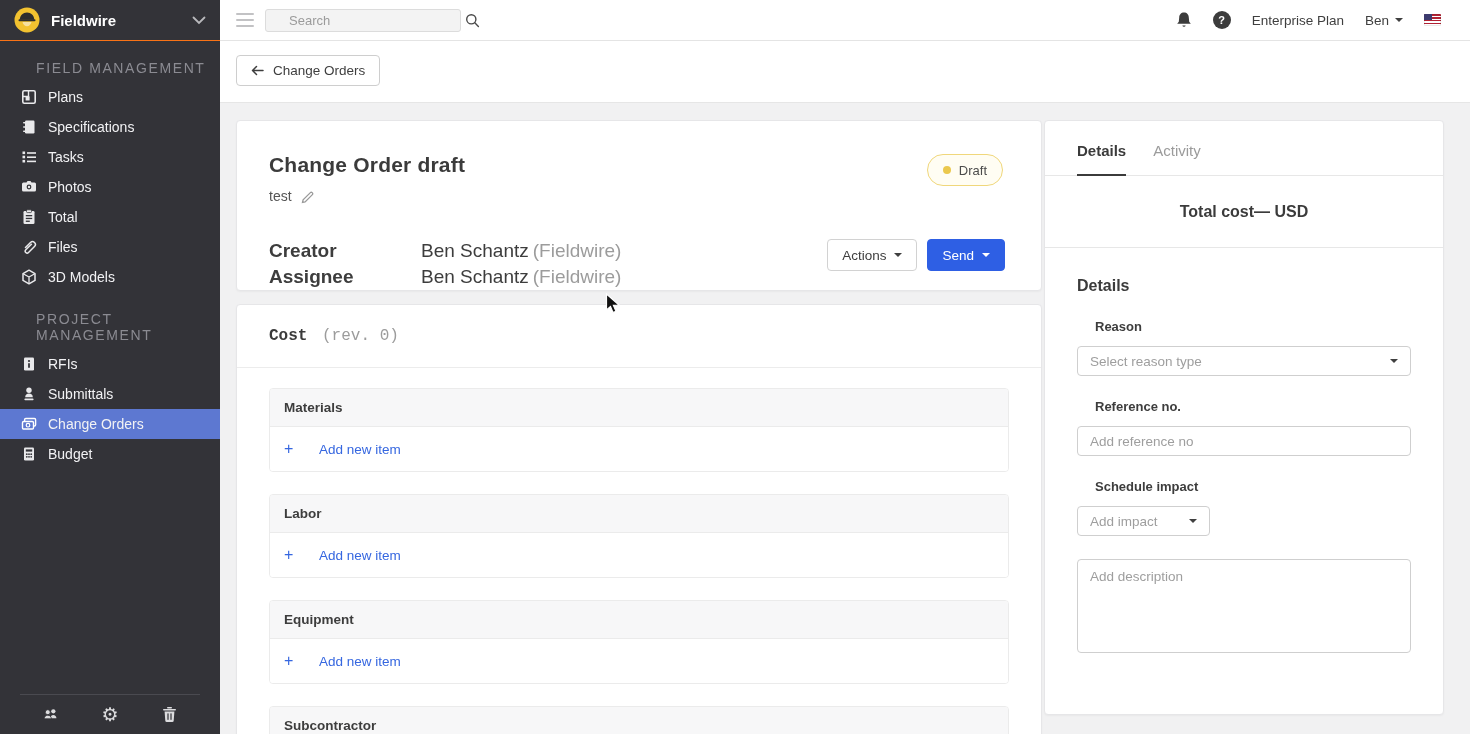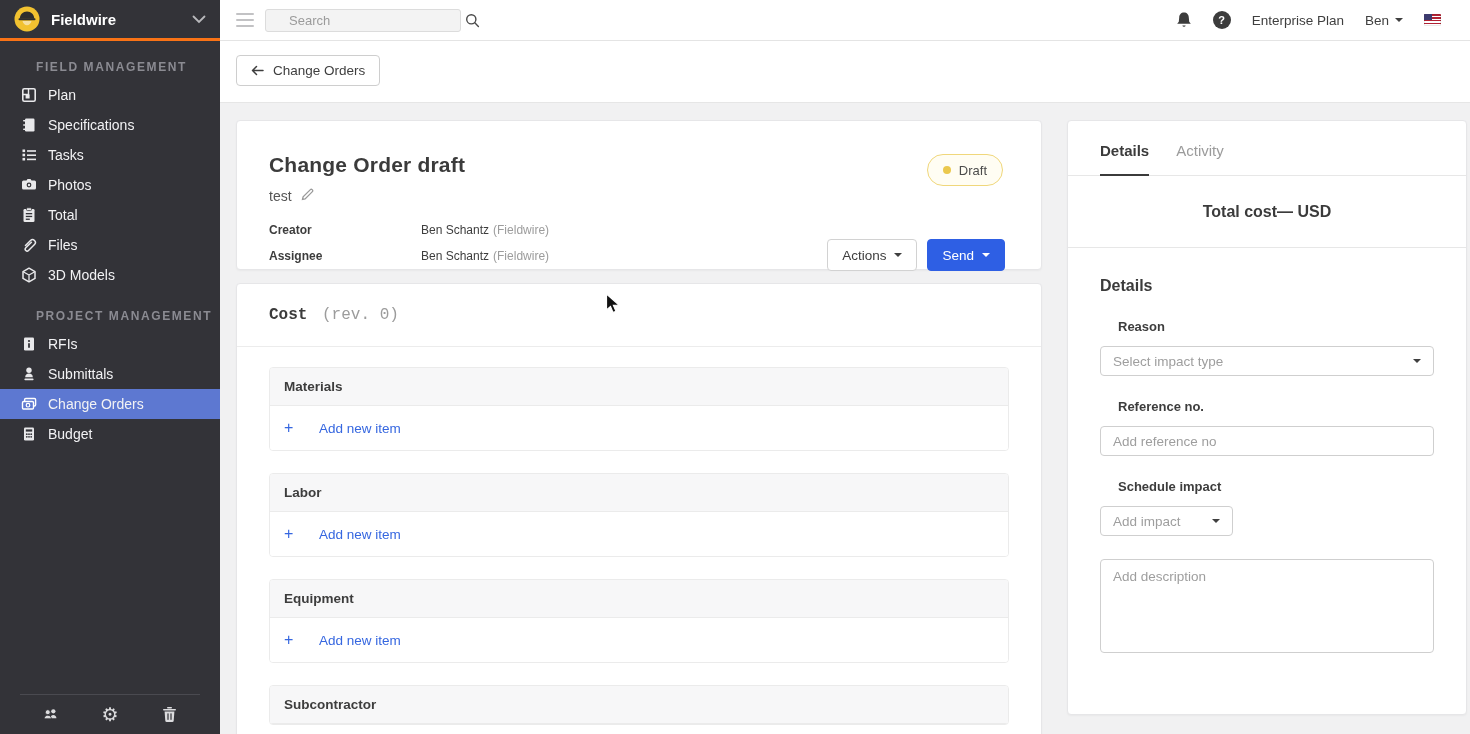--- a/index.html
+++ b/index.html
@@ -1,23 +1,23 @@
 <!DOCTYPE html>
 <html><head>
 <meta charset="utf-8">
 <style>
   * { margin:0; padding:0; box-sizing:border-box; }
   html,body { width:1470px; height:734px; overflow:hidden; }
   body { font-family:"Liberation Sans", sans-serif; background:#f1f1f2; color:#3d3d3d; position:relative; }
 
   
   .sidebar { position:absolute; left:0; top:0; width:220px; height:734px; background:#333338; z-index:5; }
-  .logo-row { height:41px; display:flex; align-items:center; padding:0 14px; border-bottom:3px solid #f97316; cursor:pointer; }
+  .logo-row { height:41px; display:flex; align-items:center; padding:0 14px; border-bottom:1px solid #f97316; cursor:pointer; }
   .brand { color:#fff; font-size:15px; font-weight:bold; margin-left:11px; flex:1; }
-  .side-label { margin:19px 0 6px 20px; font-size:12px; font-weight:bold; letter-spacing:1.6px; color:#8b8b92; text-transform:uppercase;padding-left:16px; }
+  .side-label { margin:19px 0 6px 20px; font-size:14px; font-weight:normal; letter-spacing:1.6px; color:#8b8b92; text-transform:uppercase;padding-left:16px; }
   .side-item { height:30px; display:flex; align-items:center; padding-left:20px; color:#f2f2f4; font-size:14px; cursor:pointer; }
   .side-item .ic { width:17px; height:17px; margin-right:11px; display:flex; align-items:center; justify-content:center; flex:none; }
   .side-item.active { background:#5d78d1; }
   .side-footer { position:absolute; bottom:0; left:0; right:0; height:40px; display:flex; align-items:center; justify-content:space-between; padding:0 42px; }
   .side-footer::before { content:""; position:absolute; top:0; left:20px; right:20px; border-top:1px solid #4a4a50; }
   .side-footer .ic { width:18px; height:18px; display:flex; align-items:center; justify-content:center; cursor:pointer; }
   .gear-glyph { color:#dcdcde; font-size:19px; line-height:1; }
 
   
   .topbar { position:absolute; left:220px; top:0; width:1250px; height:41px; background:#fff; border-bottom:1px solid #e4e4e4; z-index:4; }
@@ -33,30 +33,30 @@
   .user-menu { display:flex; align-items:center; gap:6px; font-size:13.5px; color:#3f3f3f; cursor:pointer; }
   .caret { width:0; height:0; border-left:4px solid transparent; border-right:4px solid transparent; border-top:4px solid #3f3f3f; display:inline-block; }
   .flag { width:17px; height:12px; position:relative; overflow:hidden; border-radius:1px; cursor:pointer;
           background:repeating-linear-gradient(#b22234 0 1.5px, #fff 1.5px 3px); box-shadow:0 0 0 1px rgba(0,0,0,.08) inset; }
   .flag::after { content:""; position:absolute; left:0; top:0; width:8px; height:6px; background:#3c3b6e; }
 
   .subbar { position:absolute; left:220px; top:41px; width:1250px; height:62px; background:#fff; border-bottom:1px solid #e6e6e6; z-index:3; }
   .back-btn { position:absolute; left:16px; top:14px; height:31px; display:flex; align-items:center; gap:9px; padding:0 14px; background:#fff; border:1px solid #cecece; border-radius:4px; font-size:13.5px; color:#3e3e3e; cursor:pointer; }
 
   
-  .content { position:absolute; left:220px; top:103px; width:1250px; height:582px; padding:17px 15px 0 16px; display:flex; gap:25px; }
+  .content { position:absolute; left:220px; top:103px; width:1250px; height:582px; padding:17px 15px 0 16px; display:flex; gap:2px; }
   .col-left { width:806px; flex:none; display:flex; flex-direction:column; gap:13px; }
   .col-right { width:400px; flex:none; }
   .card { background:#fff; border:1px solid #e6e6e8; border-radius:4px; box-shadow:0 1px 2px rgba(0,0,0,.04); }
 
   
   .order-card { height:185px; position:relative; padding:32px 36px 0 32px; }
   .order-title { font-size:21px; font-weight:bold; color:#3b3b3b; letter-spacing:.2px; }
-  .order-sub { margin-top:11px; font-size:14px; color:#555; display:flex; align-items:flex-start; gap:9px; }
-  .order-meta { margin-top:13px; font-size:12px; }
+  .order-sub { margin-top:11px; font-size:14px; color:#555; display:flex; align-items:flex-end; gap:9px; }
+  .order-meta { margin-top:34px; font-size:19px; }
   .meta-row { display:flex; height:26px; align-items:center; }
   .meta-label { width:152px; font-weight:bold; color:#3d3d3d; }
   .meta-name { color:#3d3d3d; }
   .meta-org { color:#9c9c9c; margin-left:4px; }
   .status-badge { position:absolute; top:33px; right:38px; height:32px; display:flex; align-items:center; gap:8px; padding:0 15px; border:1px solid #f0d77b; background:#fffdf3; border-radius:16px; font-size:13px; color:#4c4c4c; }
   .status-dot { width:8px; height:8px; border-radius:50%; background:#ebc84d; }
   .order-buttons { position:absolute; top:118px; right:36px; display:flex; gap:10px;padding-left:32px; }
   .btn { height:32px; display:flex; align-items:center; gap:8px; padding:0 14px; border-radius:4px; font-size:13.5px; cursor:pointer; }
   .btn-outline { background:#fff; border:1px solid #d2d2d2; color:#3e3e3e; }
   .btn-primary { background:#2e5fe4; border:1px solid #2e5fe4; color:#fff; }
@@ -117,21 +117,21 @@
   <div class="side-label">Field Management</div>
 
   <div class="side-item">
     <span class="ic">
         <svg width="16" height="16" viewBox="0 0 16 16">
           <rect x="1.8" y="1.8" width="12.4" height="12.4" rx="1.5" fill="none" stroke="#e9e9eb" stroke-width="1.6"></rect>
           <path d="M7.5 2v5.5H2" stroke="#e9e9eb" stroke-width="1.4" fill="none"></path>
           <rect x="4.6" y="7.5" width="4" height="4" fill="#e9e9eb"></rect>
         </svg>
       </span>
-    <span>Plan</span>
+    <span>Plans</span>
   </div>
   <div class="side-item">
     <span class="ic">
         <svg width="16" height="16" viewBox="0 0 16 16">
           <rect x="4" y="1.5" width="9.5" height="13" rx="1.2" fill="#e9e9eb"></rect>
           <rect x="2" y="3" width="2.6" height="1.6" rx="0.8" fill="#e9e9eb"></rect>
           <rect x="2" y="7.2" width="2.6" height="1.6" rx="0.8" fill="#e9e9eb"></rect>
           <rect x="2" y="11.4" width="2.6" height="1.6" rx="0.8" fill="#e9e9eb"></rect>
         </svg>
       </span>
@@ -388,21 +388,21 @@
       <div class="total-row">
         <span>Total cost</span>
         <span>— USD</span>
       </div>
       <div class="panel-form">
         <div class="form-heading">Details</div>
 
         <div class="field">
           <div class="field-label">Reason</div>
           <div class="select">
-            <span class="ph">Select impact type</span>
+            <span class="ph">Select reason type</span>
             <span class="caret"></span>
           </div>
         </div>
 
         <div class="field">
           <div class="field-label">Reference no.</div>
           <div class="text-input">
             <input type="text" placeholder="Add reference no" style="">
           </div>
         </div>

